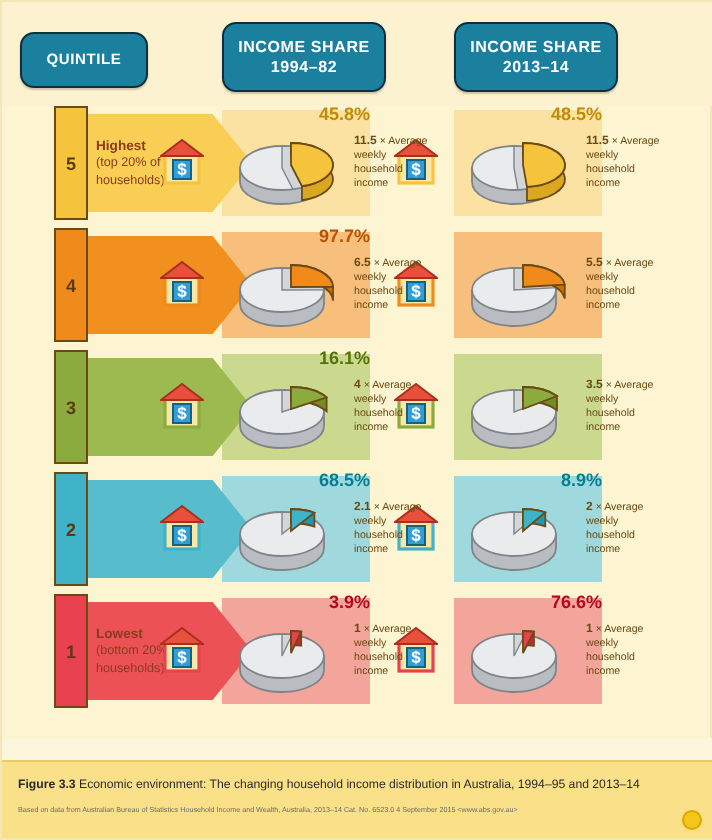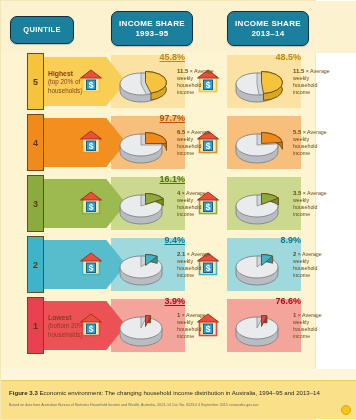--- a/index.html
+++ b/index.html
@@ -4,21 +4,21 @@
 <style>
   html,body{margin:0;padding:0;}
   body{
     width:356px;height:420px;
     background:#ffffff;
     font-family:"Liberation Sans", sans-serif;
     overflow:hidden;
   }
   #figure{
     position:relative;
-    width:316px;height:420px;
+    width:356px;height:420px;
     background:#fdf4d2;
     box-sizing:border-box;
     border:1px solid #f3e7b8;
     padding-left:48px;
   }
   
   .header{
     position:absolute;top:0;left:0;width:356px;height:52px;
     background:#fdf2cf;
   }
@@ -83,21 +83,21 @@
   
   .pie-wrap{position:absolute;top:9px;width:66px;height:46px;}
   .pie-l{left:110px;}
   .pie-r{left:226px;}
 
   
   .pct{
     position:absolute;top:1px;font-size:9px;font-weight:bold;
     width:60px;text-align:right;
   }
-  .pct-l{left:124px;text-decoration:underline;}
+  .pct-l{left:124px;}
   .pct-r{left:240px;}
 
   
   .mult{
     position:absolute;top:16px;width:40px;
     font-size:5.3px;line-height:1.35;color:#6a4a12;text-align:left;
   }
   .mult b{font-size:6px;}
   .mult-l{left:176px;}
   .mult-r{left:292px;}
@@ -130,21 +130,21 @@
 <body>
 
 <div id="figure">
 
   <div class="header">
     <div class="tealbox" id="quintile-box">
       <span>QUINTILE</span>
     </div>
     <div class="tealbox" id="hdr-1994">
       <span>INCOME SHARE</span>
-      <span>1993–95</span>
+      <span>1994–82</span>
     </div>
     <div class="tealbox" id="hdr-2013">
       <span>INCOME SHARE</span>
       <span>2013–14</span>
     </div>
   </div>
 
   <div class="rows" id="rows-container">
       <div class="row">
         <div class="band band-l" style="background:#fbe1a2"></div>
@@ -287,21 +287,21 @@
             <path d="M 34.5 11.5 A 21 11 0 0 1 46.19438794625195 13.363445108846062 L 46.19438794625195 20.36344510884606 A 21 11 0 0 0 34.5 18.5 Z" fill="#2397ac" stroke="#6b4a16" stroke-width="0.9"></path>
             <path d="M 34.5 22.5 L 34.5 11.5 A 21 11 0 0 1 46.19438794625195 13.363445108846062 Z" fill="#3fb3c8" stroke="#6b4a16" stroke-width="0.9"></path>
           </svg></div>
         <div class="pie-wrap pie-r"><svg viewBox="0 0 66 46" width="66" height="46">
             <path d="M 9 24 L 9 31 A 21 11 0 0 0 51 31 L 51 24 Z" fill="#b9bcc0" stroke="#7e8489" stroke-width="0.9"></path>
             <ellipse cx="30" cy="24" rx="21" ry="11" fill="#e9ebed" stroke="#7e8489" stroke-width="0.9"></ellipse>
             <path d="M 30 24 L 30 13 A 21 11 0 0 1 41.14073487044142 14.675542703064085 Z" fill="#d3d6d9" stroke="#7e8489" stroke-width="0.7"></path>
             <path d="M 34.5 11.5 A 21 11 0 0 1 45.64073487044142 13.175542703064085 L 45.64073487044142 20.175542703064085 A 21 11 0 0 0 34.5 18.5 Z" fill="#2397ac" stroke="#6b4a16" stroke-width="0.9"></path>
             <path d="M 34.5 22.5 L 34.5 11.5 A 21 11 0 0 1 45.64073487044142 13.175542703064085 Z" fill="#3fb3c8" stroke="#6b4a16" stroke-width="0.9"></path>
           </svg></div>
-        <div class="pct pct-l" style="color:#087c91">9.4%</div>
+        <div class="pct pct-l" style="color:#087c91">68.5%</div>
         <div class="pct pct-r" style="color:#087c91">8.9%</div>
         <div class="mult mult-l"><b>2.1</b> <span>× Average weekly household income</span></div>
         <div class="mult mult-r"><b>2</b> <span>× Average weekly household income</span></div>
       </div>
       <div class="row">
         <div class="band band-l" style="background:#f3a59c"></div>
         <div class="band band-r" style="background:#f3a59c"></div>
         <div class="spine" style="background:#e8414f"></div>
         <div class="spine-num">1</div>
         <div class="arrow" style="background:#ec5255"></div>

